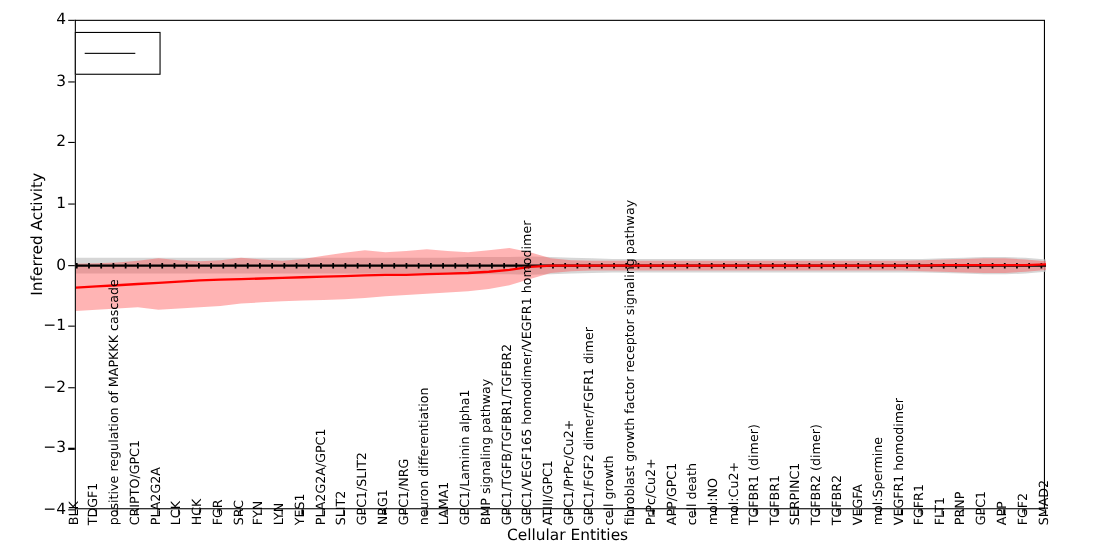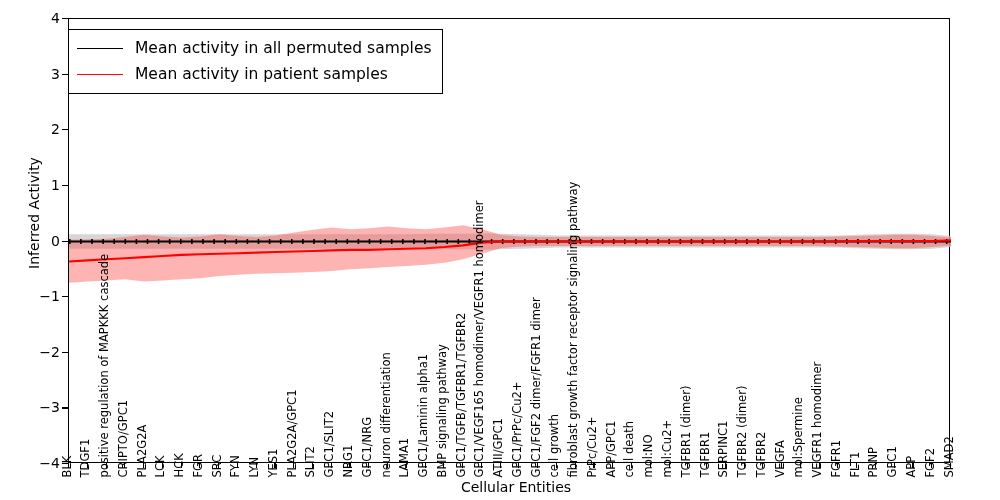--- a/index.html
+++ b/index.html
@@ -213,21 +213,16 @@
       <div class="xlab" style="left: 916.968px; top: 466px;">APP</div>
       <div class="xtick-mark" style="left: 931.234px;"></div>
       <div class="xlab" style="left: 935.734px; top: 466px;">FGF2</div>
       <div class="xtick-mark" style="left: 950px;"></div>
       <div class="xlab" style="left: 954.5px; top: 466px;">SMAD2</div>
     </div>
 
   <div class="legend">
     <div class="legend-row">
       <span class="legend-line"></span>
-      <span class="legend-text">Mean activity in all permuted samples</span>
-    </div>
-    <div class="legend-row">
-      <span class="legend-line red"></span>
-      <span class="legend-text">Mean activity in patient samples</span>
     </div>
   </div>
 
 </div>
 
 </body></html>

